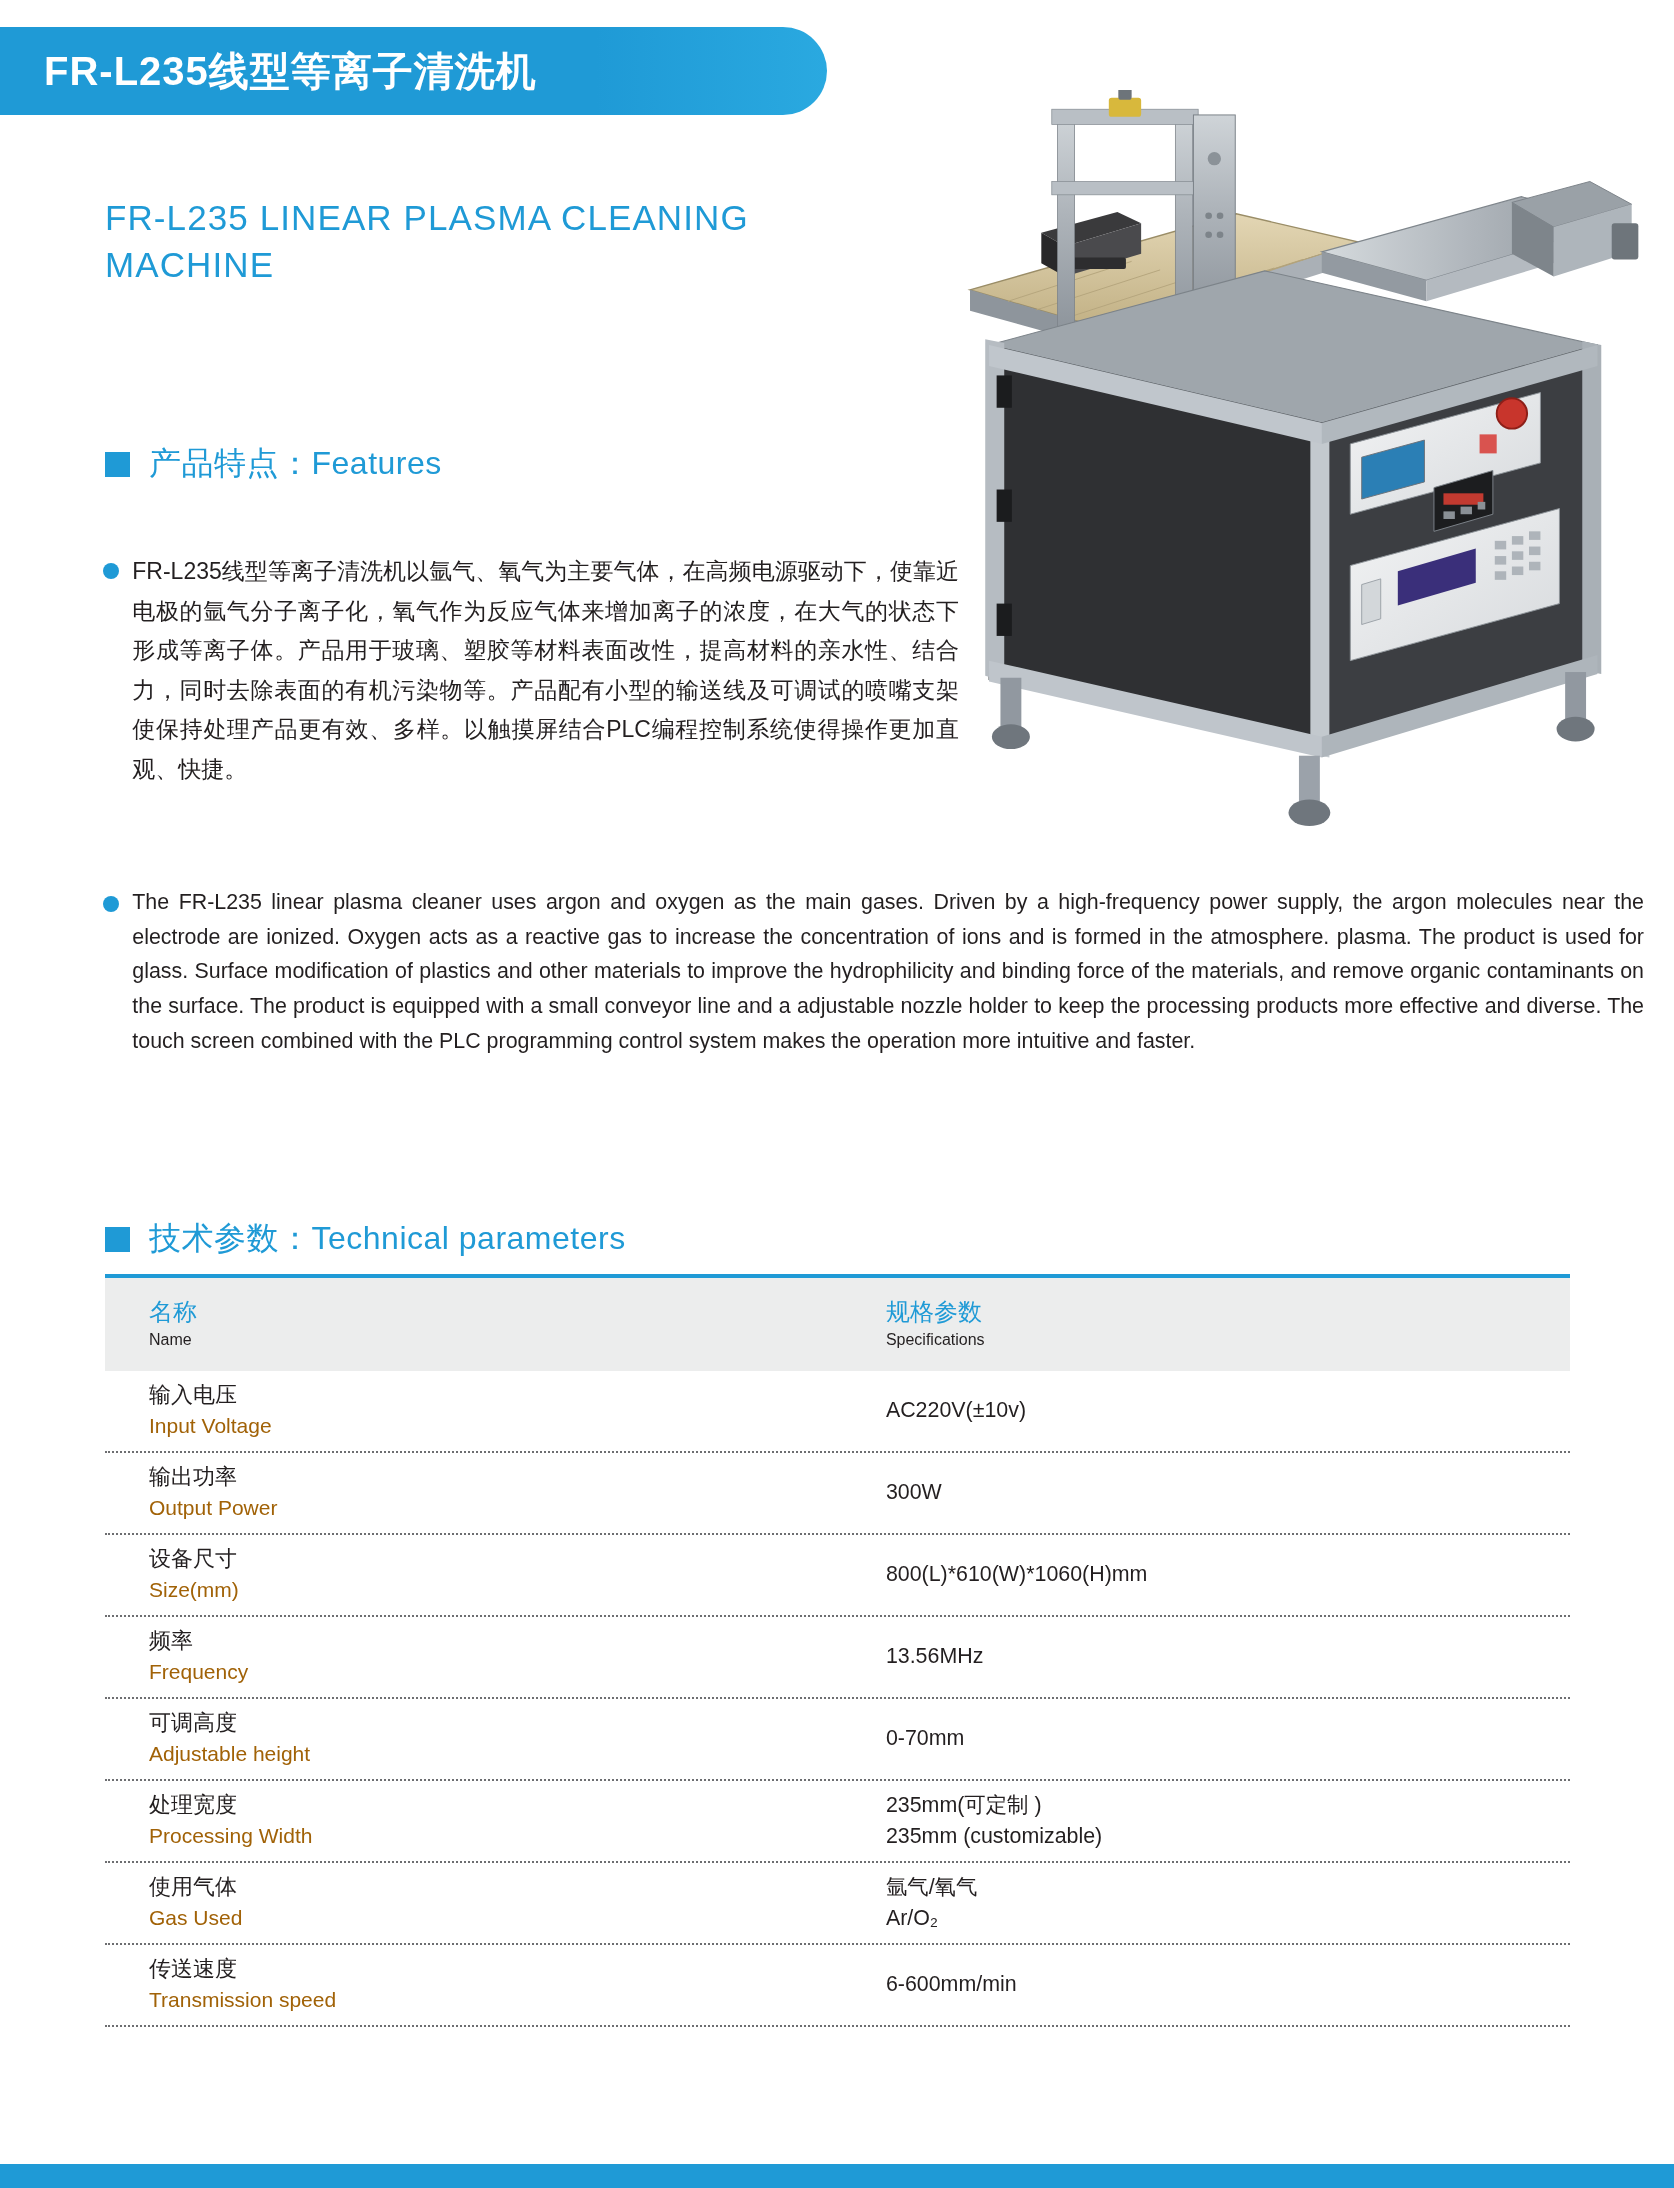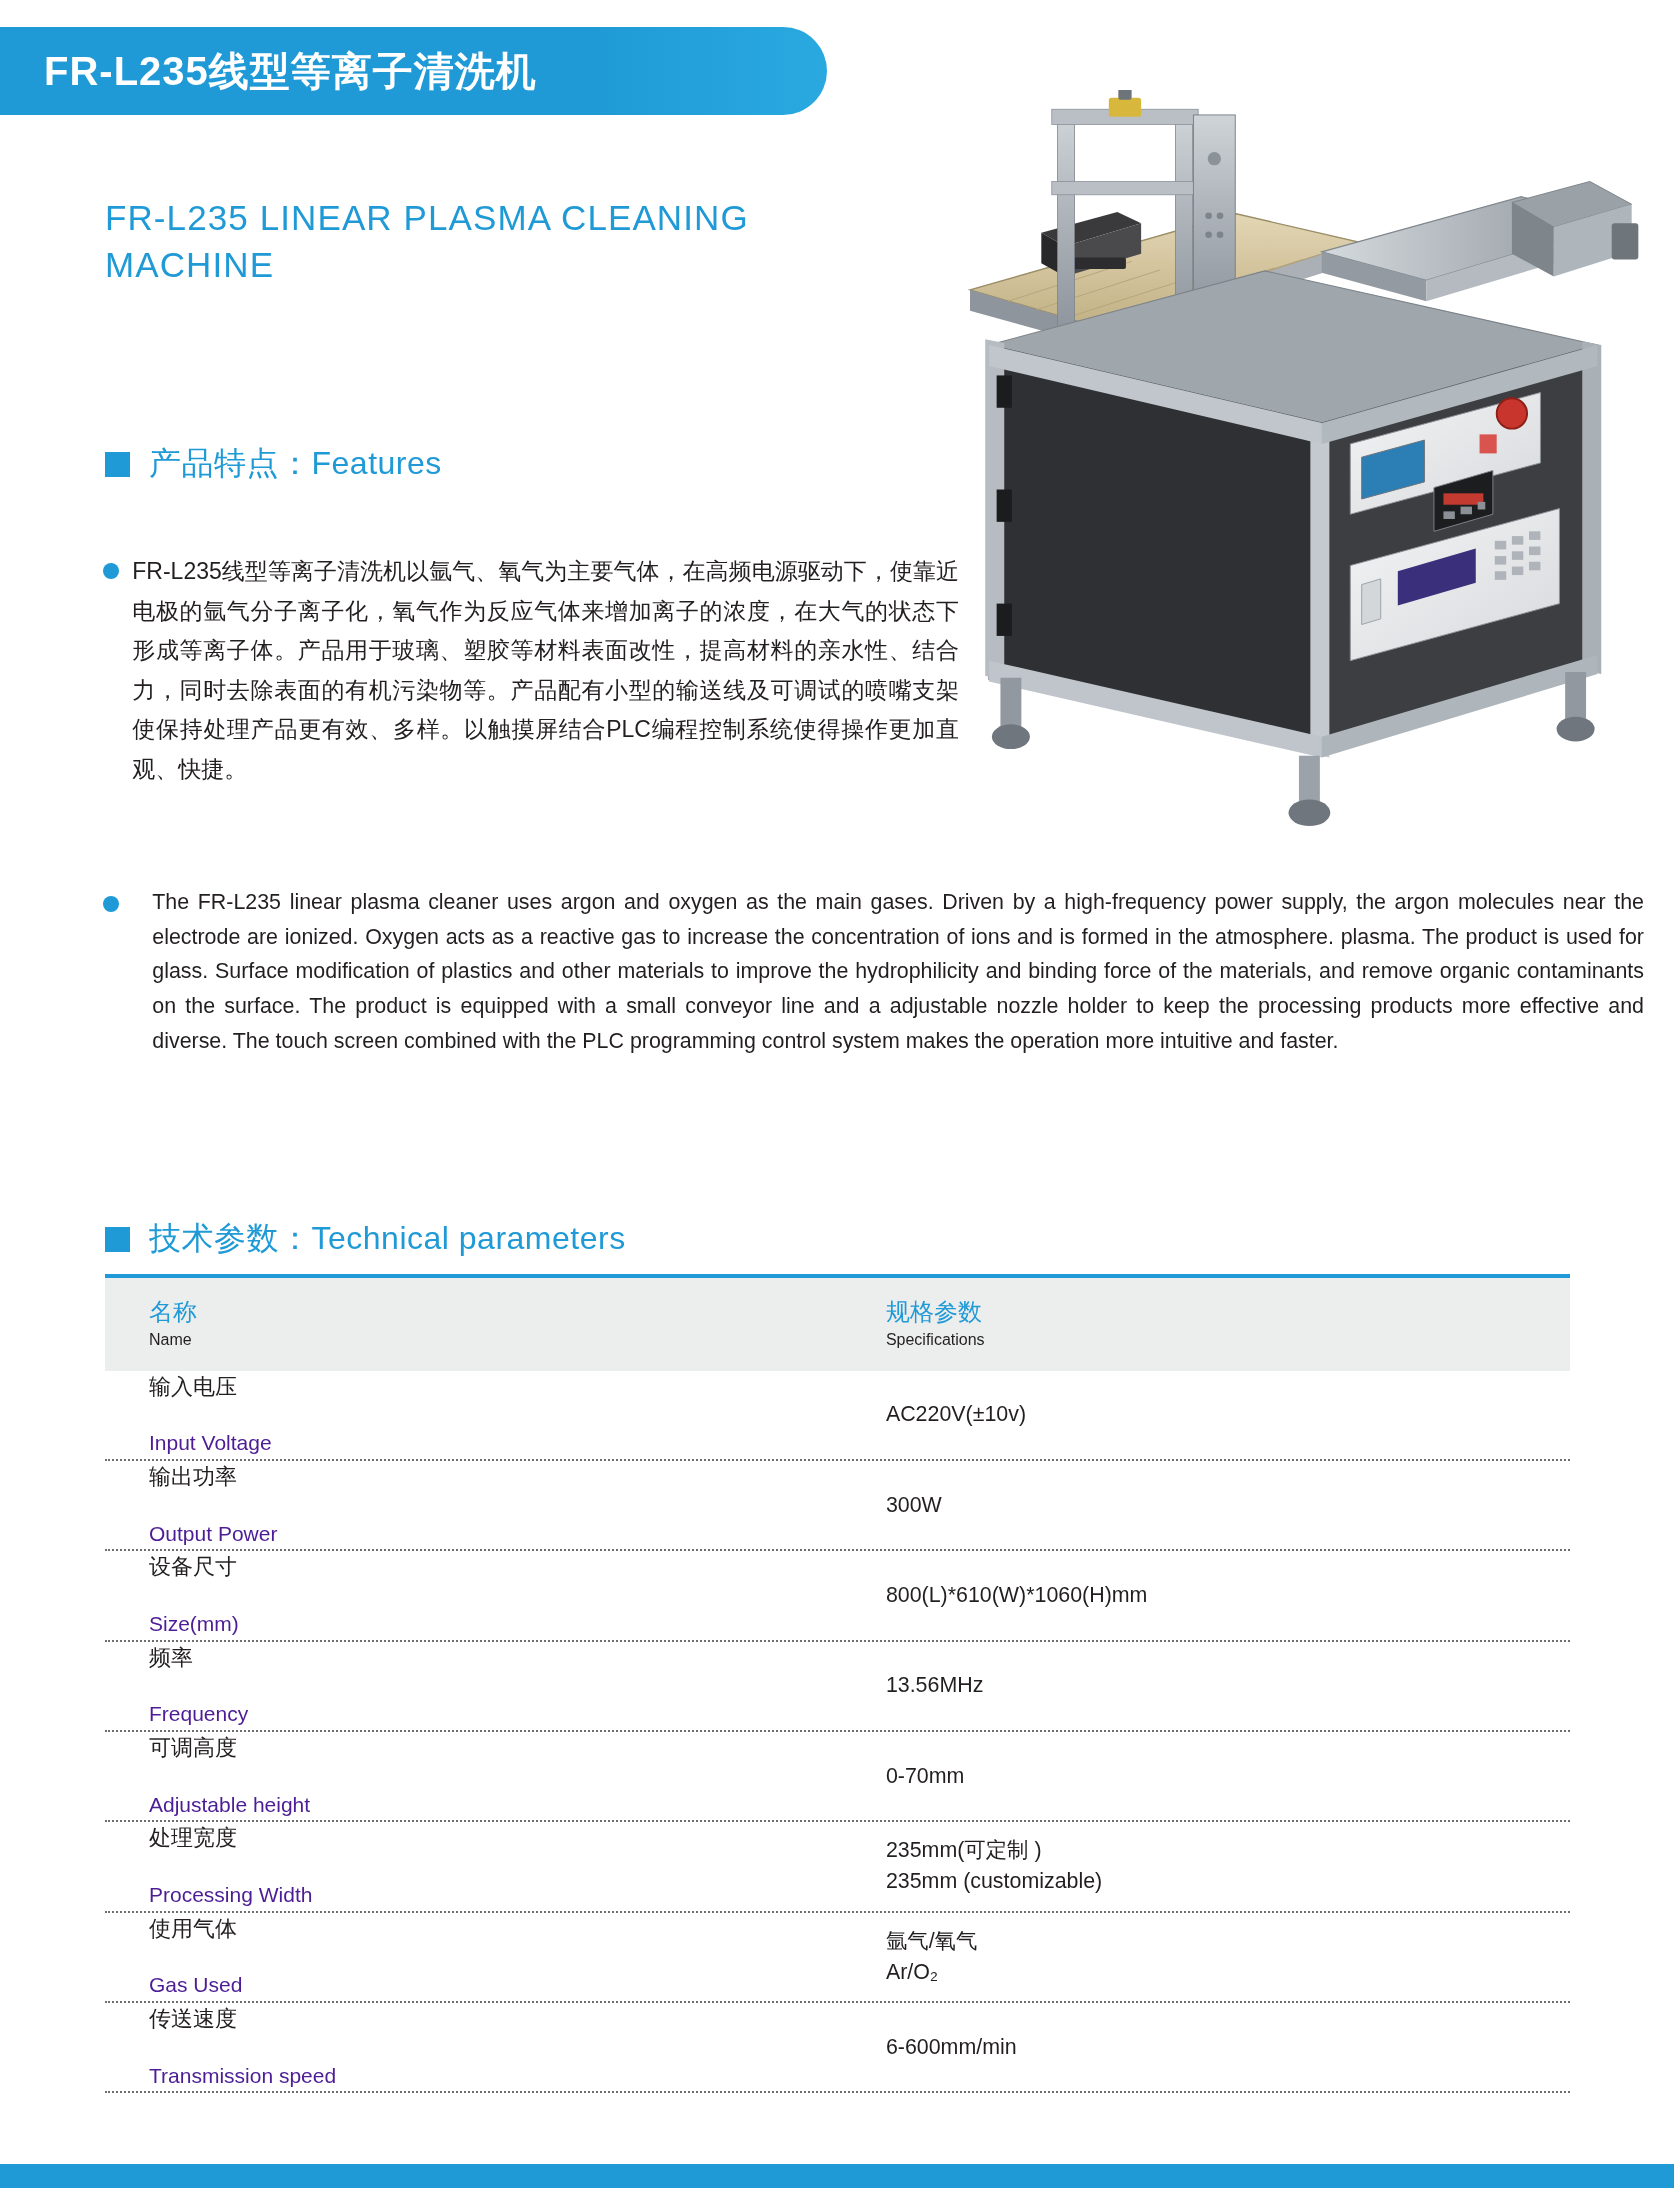--- a/index.html
+++ b/index.html
@@ -96,21 +96,20 @@
   #feature-cn .text {
     font-size: 23px;
     line-height: 1.72;
     color: #231f20;
     text-align: justify;
   }
   #feature-en {
     top: 885px;
     left: 103px;
     width: 1541px;
-    gap: 20px;
   }
   #feature-en .text {
     font-size: 21.4px;
     line-height: 1.62;
     color: #231f20;
     text-align: justify;
   }
 
   
   .machine-art {
@@ -164,23 +163,22 @@
   }
   .trow .c1 { width: 713px; }
   .trow .c2 { width: 704px; }
   .trow .cn {
     font-size: 22px;
     color: #231f20;
     line-height: 1.45;
   }
   .trow .en {
     font-size: 21px;
-    color: #4c1d95;
+    color: #a16207;
     line-height: 1.45;
-    margin-top: 26px;
   }
   .trow .val {
     font-size: 21.4px;
     color: #231f20;
     line-height: 1.45;
   }
 
   
   .bottom-bar {
     position: absolute;

